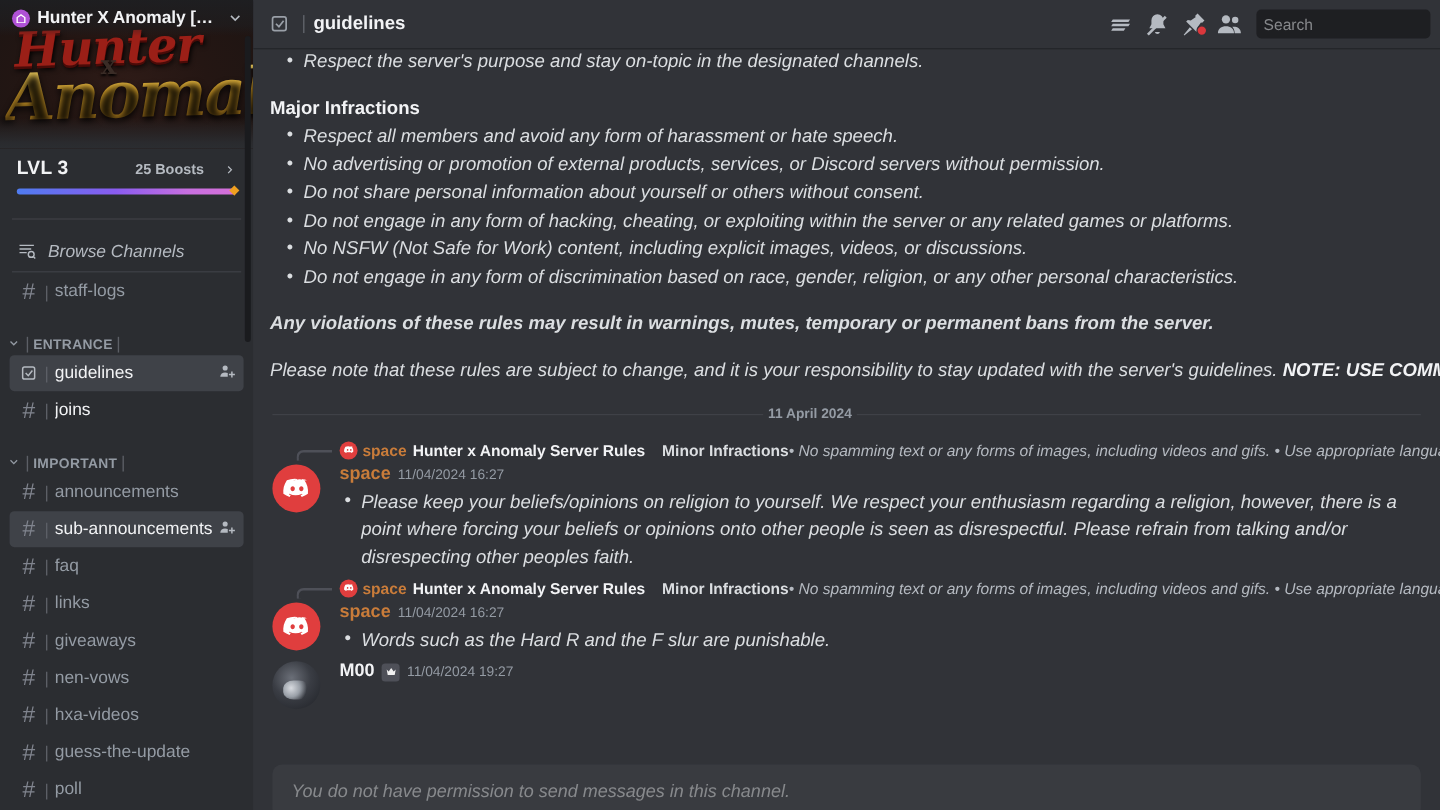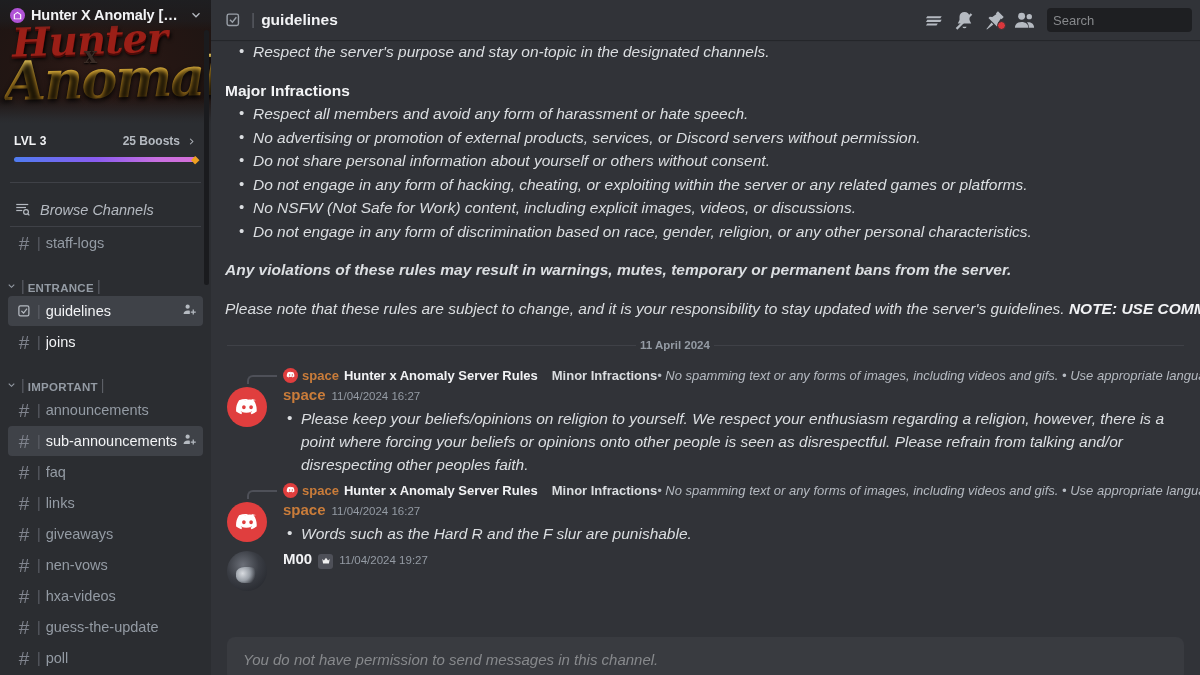--- a/index.html
+++ b/index.html
@@ -83,22 +83,22 @@
   }
 
   .boost-row {
     position: absolute; top: 128px; left: 0; width: 211px;
     padding: 4px 14px 0 14px;
   }
   .boost-line {
     display: flex; align-items: center; justify-content: space-between;
     height: 18px;
   }
-  .boost-lvl { font-size: 12px; font-weight: 700; color: #f2f3f5; letter-spacing: 0.2px; }
-  .boost-right { display: flex; align-items: center; gap: 6px; }
+  .boost-lvl { font-size: 16px; font-weight: 700; color: #f2f3f5; letter-spacing: 0.2px; }
+  .boost-right { display: flex; align-items: center; gap: 16px; }
   .boost-count { font-size: 12px; font-weight: 600; color: #b5bac1; }
   .boost-right svg { width: 11px; height: 11px; stroke: #b5bac1; fill: none; stroke-width: 2.2; }
   .boost-bar {
     margin-top: 7px; height: 5px; border-radius: 3px;
     background: linear-gradient(90deg, #4f7cf0 0%, #8a5cf0 45%, #c86fe0 78%, #d56fd8 100%);
     position: relative;
   }
   .boost-bar .pip {
     position: absolute; right: -5px; top: -3px;
     width: 11px; height: 11px;

